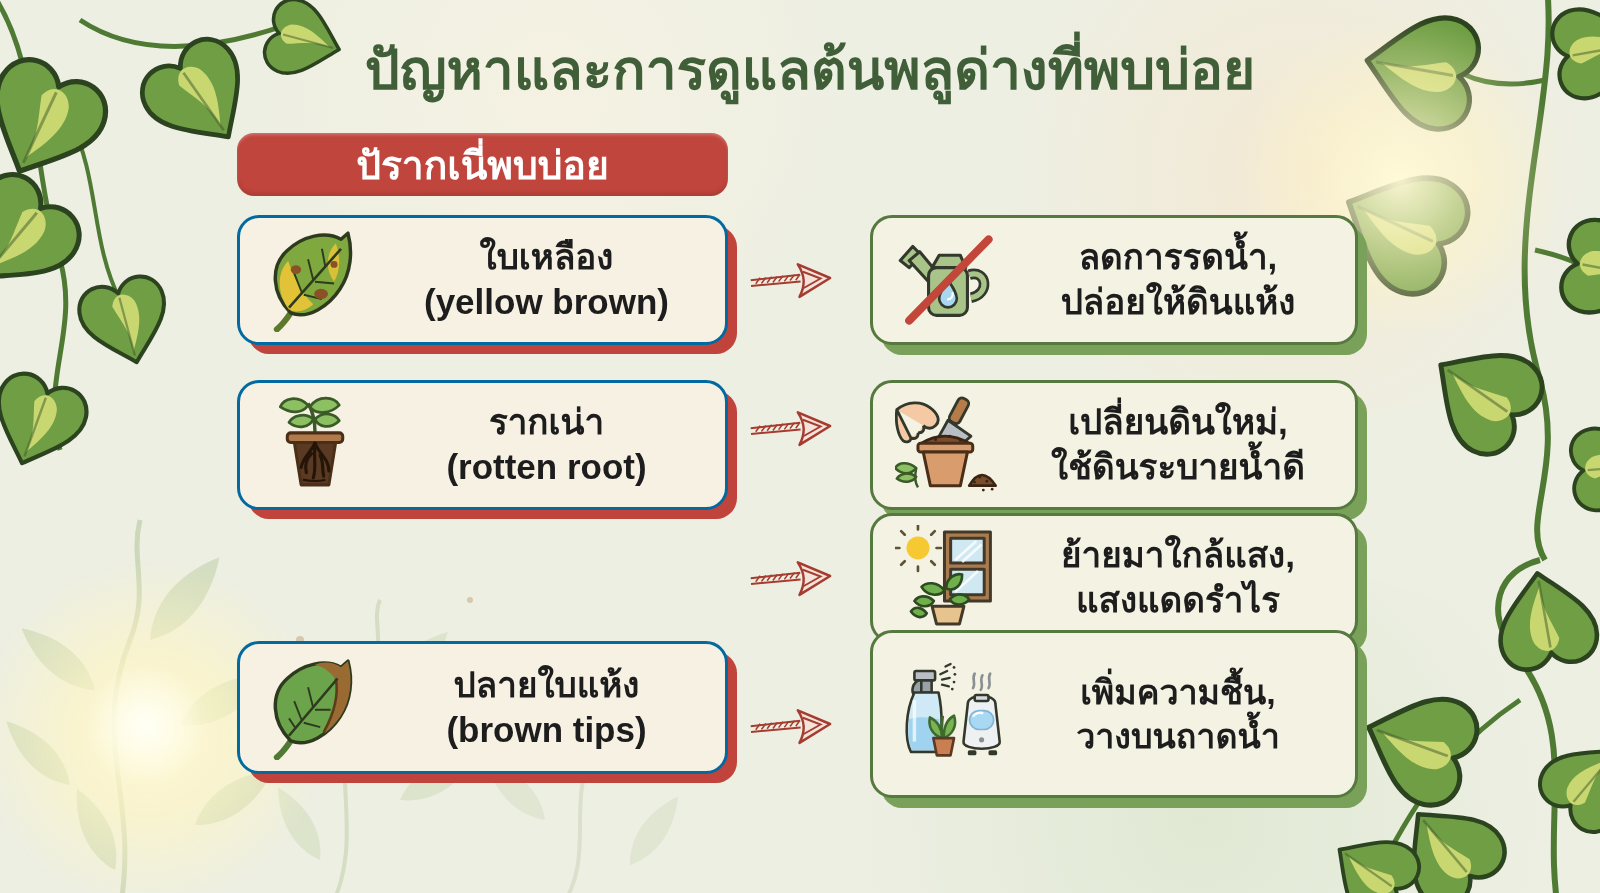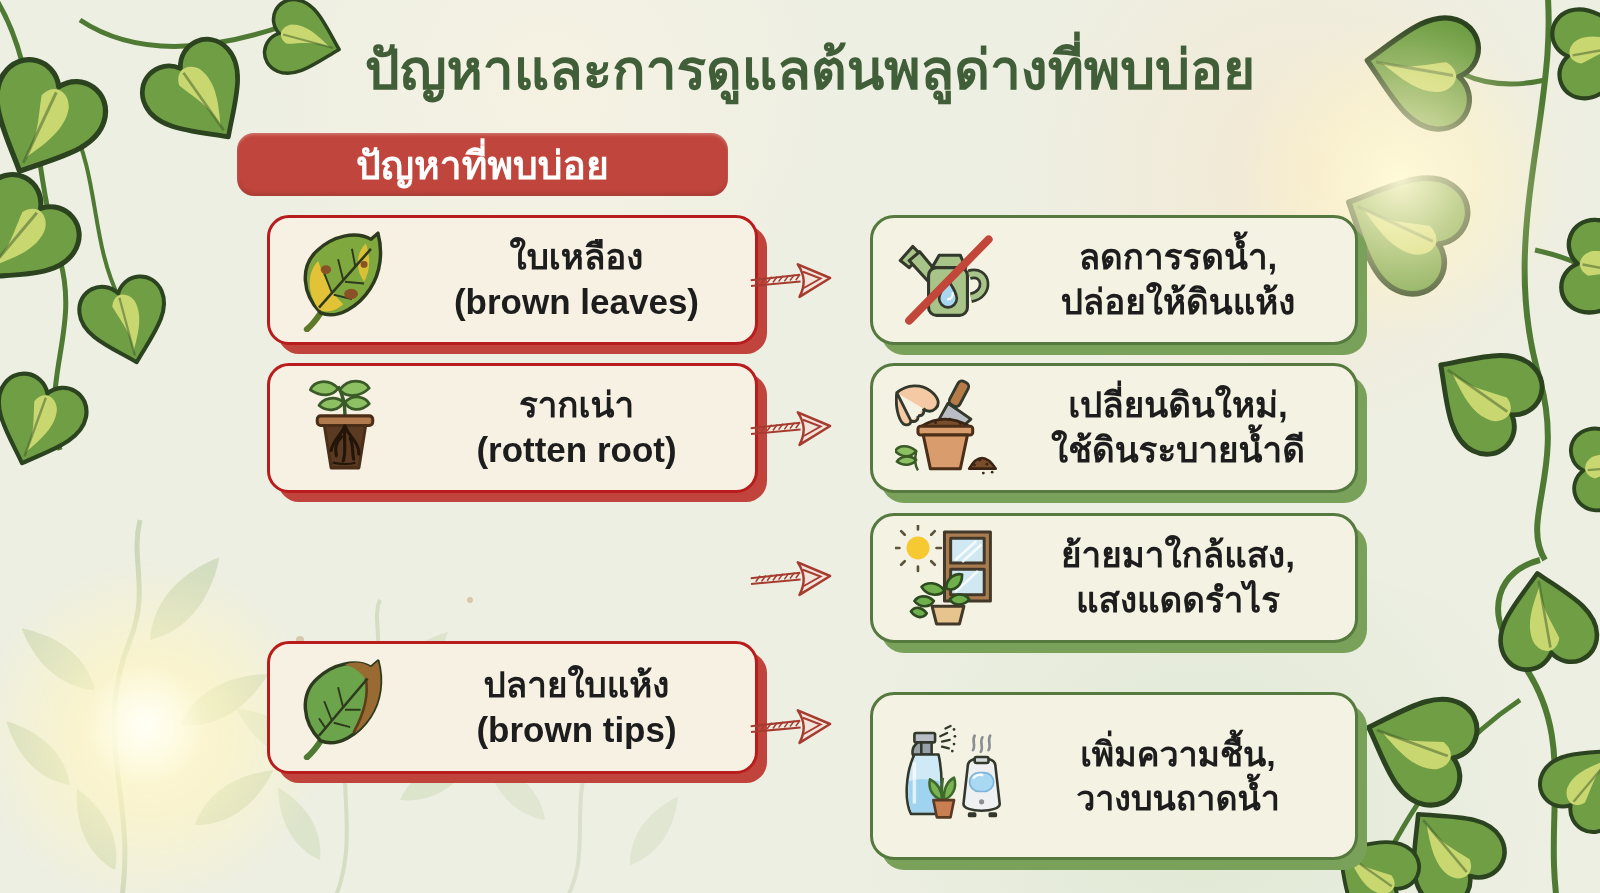--- a/index.html
+++ b/index.html
@@ -37,35 +37,34 @@
     box-shadow:inset 0 2px 3px rgba(255,255,255,.25), inset 0 -3px 4px rgba(0,0,0,.12);
   }
   .hdr-problems{left:237px;top:133px;width:491px;background:#c0453c;}
   .hdr-solutions{left:870px;top:133px;width:488px;background:#78a45c;}
 
   .card{
     position:absolute;box-sizing:border-box;border-radius:22px;
     display:flex;align-items:center;padding:6px 16px;gap:10px;
   }
   .card-problem{
-    background:#f6f1e3;border:3px solid #b91c1c;
+    background:#f6f1e3;border:3px solid #0369a1;
     box-shadow:10px 10px 0 -1px #c0443b;
-    margin-left:30px;
   }
   .card-solution{
     background:#f4f2e2;border:3px solid #55793e;
     box-shadow:10px 11px 0 -1px #7aa15a;
   }
   .col-l{left:237px;width:491px;}
-  .col-r{left:870px;width:488px;border-radius:24px;}
+  .col-r{left:870px;width:488px;}
   .r1{top:215px;height:130px;}
-  .r2{top:363px;height:130px;}
+  .r2{top:380px;height:130px;}
   .r3{top:513px;height:130px;}
   .r4l{top:641px;height:133px;}
-  .r4r{top:692px;height:168px;}
+  .r4r{top:630px;height:168px;}
 
   .icon-box{flex:none;width:118px;height:112px;display:flex;align-items:center;justify-content:center;}
   .card-text{
     flex:1;text-align:center;font-weight:bold;color:#1d1d1d;
     font-size:35px;line-height:1.28;
   }
   .card-text div:empty{display:none;}
   .r4r .card-text{font-size:34px;line-height:1.3;}
 
   .arrow{position:absolute;left:747px;width:88px;height:44px;}
@@ -162,40 +161,40 @@
     </g>
   </svg>
 
   <div class="glow glow-a"></div>
   <div class="glow glow-a2"></div>
   <div class="glow glow-b"></div>
 
   <div class="title">ปัญหาและการดูแลต้นพลูด่างที่พบบ่อย</div>
 
   <div class="col-header hdr-problems">
-    <span>ปัญหาที่พบบ่อย</span>
+    <span>ปัรากเนี่พบบ่อย</span>
   </div>
 
   <div class="card card-problem col-l r1">
     <div class="icon-box">
       <svg width="104" height="104" viewBox="0 0 120 120">
         <path d="M32,98 C26,107 22,112 16,117" stroke="#5d7a2a" stroke-width="7" fill="none" stroke-linecap="round"></path>
         <path d="M32,98 C10,76 8,44 28,26 C46,9 72,3 90,13 L98,6 C104,28 101,52 89,70 C76,90 52,106 32,98 Z" fill="#7fa93f" stroke="#2e3a1e" stroke-width="4" stroke-linejoin="round"></path>
         <path d="M30,94 C17,77 15,52 29,38 C35,56 44,74 58,88 C48,97 37,98 30,94 Z" fill="#e2c236"></path>
         <path d="M84,18 C90,34 89,50 82,62 C72,48 72,30 84,18 Z" fill="#e2c236" opacity="0.9"></path>
         <path d="M30,92 L90,24" stroke="#2e3a1e" stroke-width="3" fill="none"></path>
         <path d="M45,75 L36,52 M58,60 L52,36 M72,45 L68,24 M47,77 L68,82 M60,62 L82,64" stroke="#2e3a1e" stroke-width="2.2" fill="none"></path>
         <ellipse cx="38" cy="48" rx="6" ry="5" fill="#8a5126"></ellipse>
         <ellipse cx="67" cy="76" rx="8" ry="6" fill="#8a5126"></ellipse>
         <ellipse cx="82" cy="42" rx="4" ry="4" fill="#8a5126"></ellipse>
       </svg>
     </div>
     <div class="card-text">
       <div>ใบเหลือง</div>
-      <div>(brown leaves)</div>
+      <div>(yellow brown)</div>
     </div>
   </div>
 
   <svg class="arrow ar1" viewBox="0 0 92 44">
     <g transform="rotate(-3 46 22)" stroke="#a63c30" fill="none">
       <path d="M4,19 L56,16 M4,25 L56,23" stroke-width="2.2"></path>
       <path d="M9,23 l5,-6 M15,23 l5,-6 M21,22.5 l5,-6 M27,22.5 l5,-6 M33,22 l5,-6 M39,22 l5,-6 M45,21.5 l5,-6 M51,21.5 l4,-5" stroke-width="1.6"></path>
       <path d="M54,5 L87,21 L54,39 C61,27 61,17 54,5 Z" fill="#f2e4da" stroke-width="2.6" stroke-linejoin="round"></path>
       <path d="M59,13 L77,21 L59,30" stroke-width="2"></path>
     </g>

